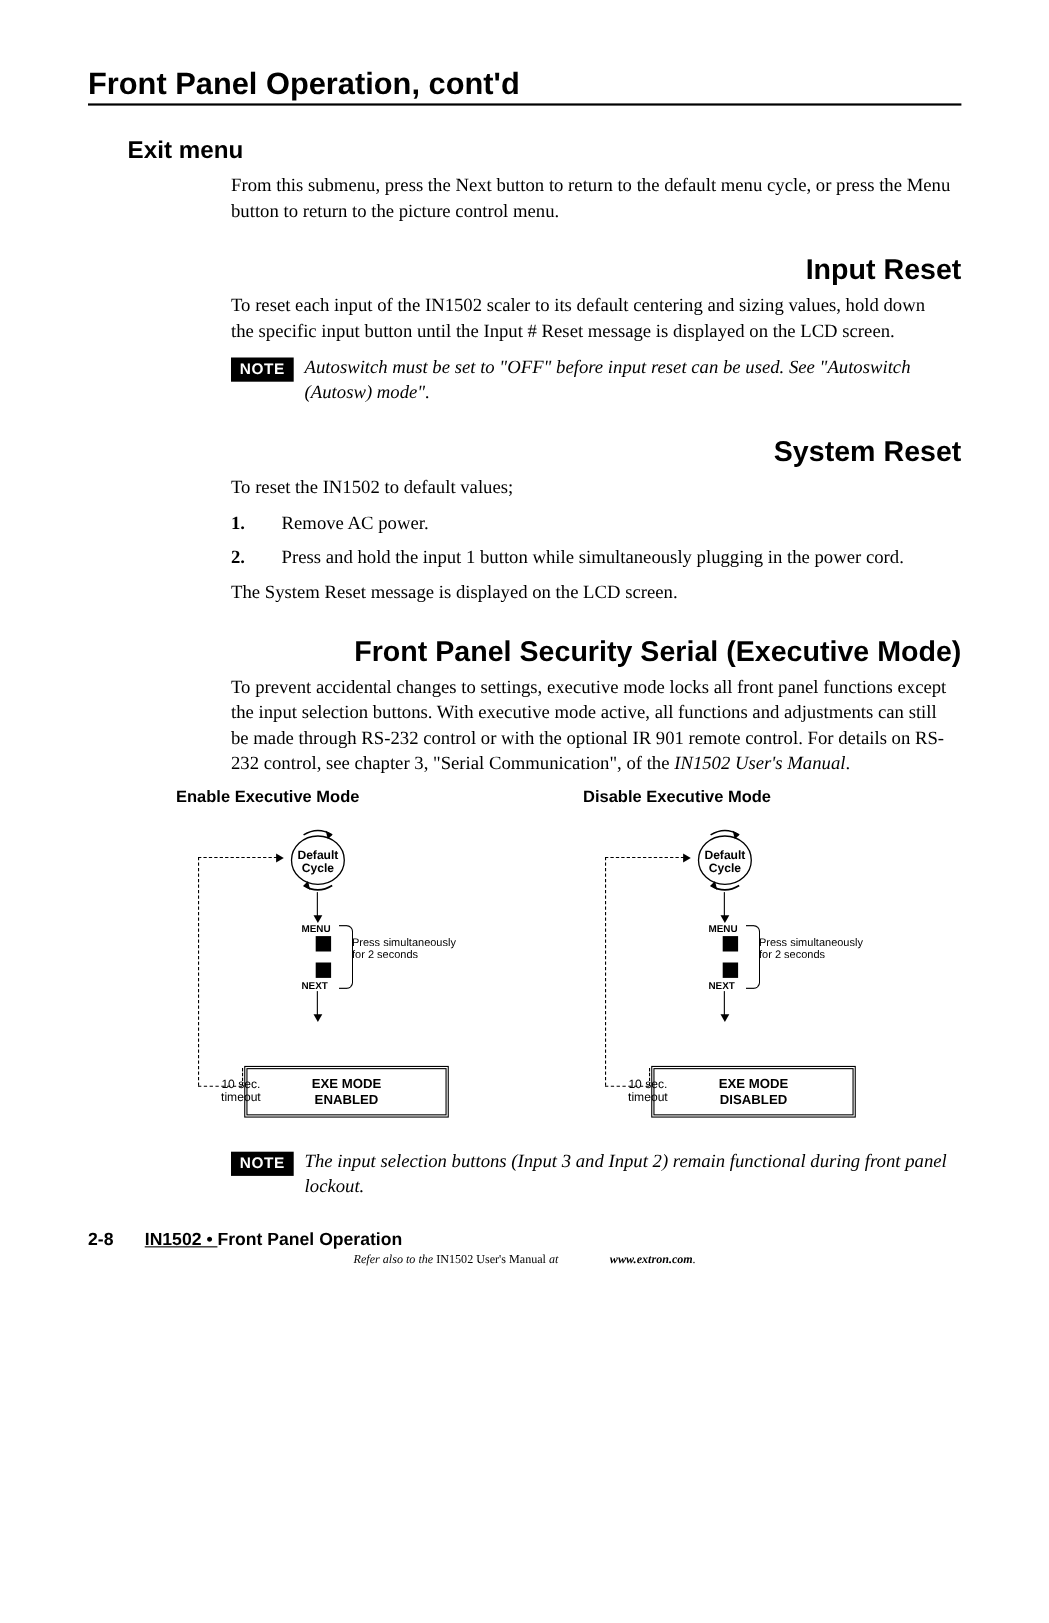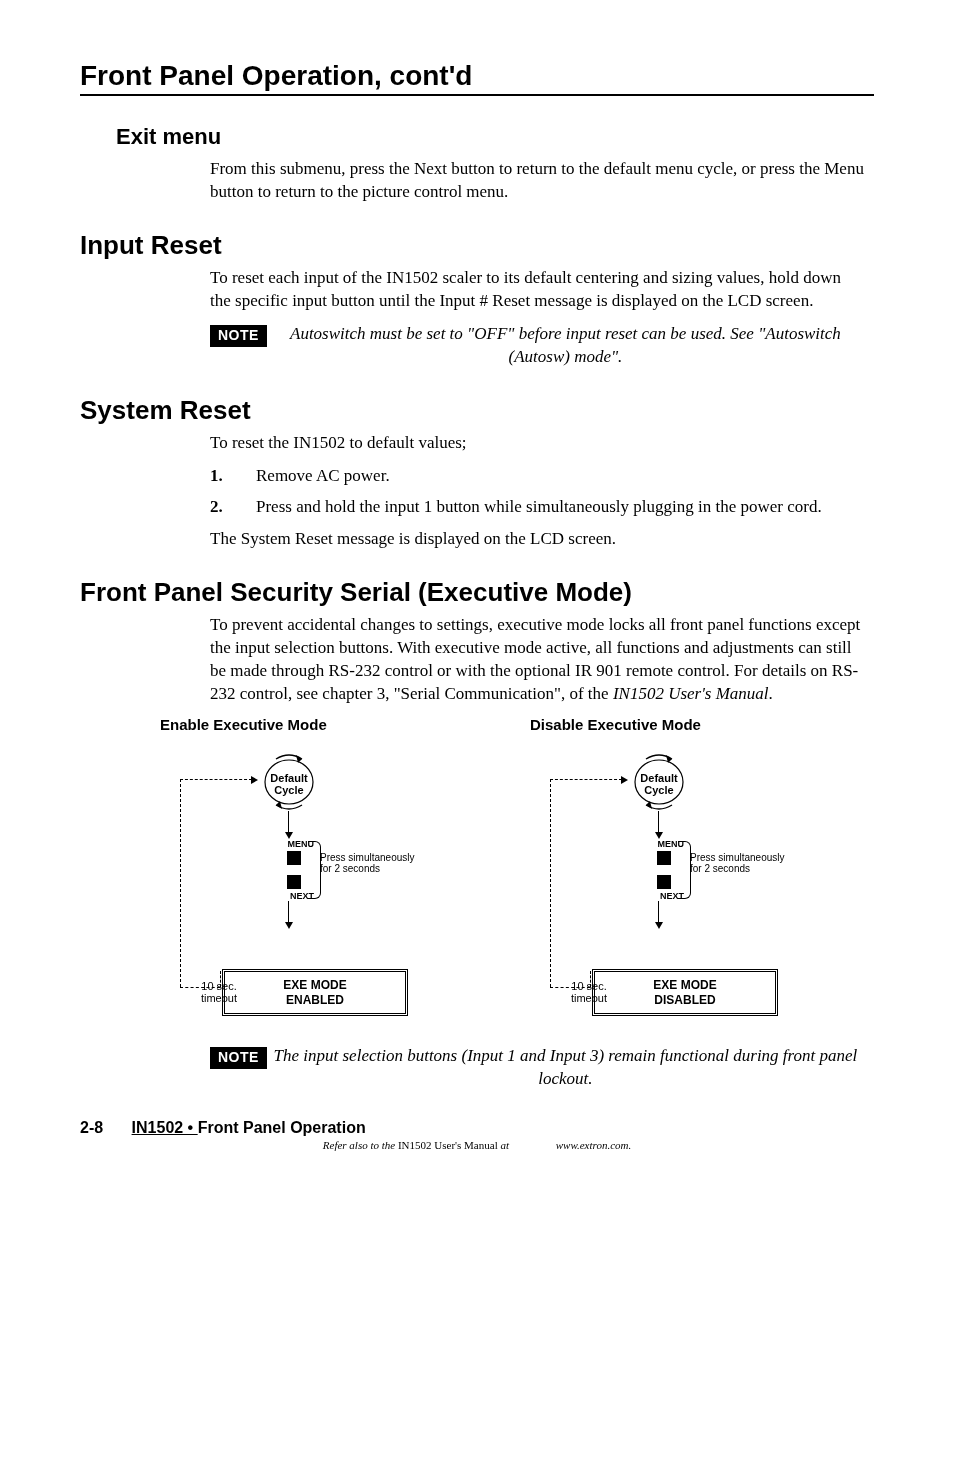--- a/index.html
+++ b/index.html
@@ -26,35 +26,36 @@
     font-family: "Myriad Pro", "Segoe UI", Arial, sans-serif;
     font-weight: 800;
     font-size: 22px;
     margin: 26px 0 8px 36px;
   }
   .h1 {
     font-family: "Myriad Pro", "Segoe UI", Arial, sans-serif;
     font-weight: 800;
     font-size: 26px;
     margin: 26px 0 6px 0;
+    text-align: right;
   }
   .body-col {
     margin-left: 130px;
     margin-right: 10px;
     font-size: 17px;
     line-height: 1.35;
   }
   .para {
     margin: 6px 0 10px 0;
   }
   .note-row {
     display: flex;
     align-items: flex-start;
+    gap: 10px;
     margin: 6px 0 10px 0;
-    text-align: center;
   }
   .note-tag {
     font-family: Arial, sans-serif;
     font-weight: 700;
     background: #000;
     color: #fff;
     padding: 1px 8px 2px 8px;
     font-size: 14px;
     letter-spacing: 0.5px;
     flex: 0 0 auto;
@@ -107,21 +108,21 @@
     width: 62px;
     text-align: center;
   }
   .def-cycle-svg { display:block; margin:0 auto; }
   .def-label { font-size: 11px; font-weight: 700; line-height: 1.05; position:absolute; left:0; right:0; top:20px; }
   .menu-block {
     position: absolute;
     left: 114px;
     top: 90px;
     width: 40px;
-    text-align: right;
+    text-align: left;
   }
   .mn-label { font-size: 9px; font-weight: 700; }
   .key-square {
     width: 14px; height: 14px; background:#000; margin: 2px auto;
   }
   .press-label {
     position: absolute;
     left: 160px;
     top: 104px;
     font-size: 10px;
@@ -185,21 +186,21 @@
   .foot-line1 .t1 { font-weight: 800; text-decoration: underline; }
   .foot-line1 .t2 { font-weight: 600; }
   .foot-line2 {
     text-align: center;
     font-size: 11px;
     font-style: italic;
     margin-top: 2px;
     font-family: Georgia, serif;
   }
   .foot-line2 .roman { font-style: normal; }
-  .foot-line2 .bold { font-weight:400; font-style: italic; margin-left: 44px; }
+  .foot-line2 .bold { font-weight:700; font-style: italic; margin-left: 44px; }
   .cursive-manual { font-style: italic; }
 </style>
 </head>
 <body>
 
 <div class="page">
 
   <div class="running-head">Front Panel Operation, cont'd</div>
 
   <div class="h2">Exit menu</div>
@@ -341,21 +342,21 @@
           <span>10 sec.</span><br>
           <span>timeout</span>
         </div>
       </div>
     </div>
   </div>
 
   <div class="body-col">
     <div class="note-row">
       <span class="note-tag">NOTE</span>
-      <span class="note-text">The input selection buttons (Input 1 and Input 3) remain functional during front panel lockout.</span>
+      <span class="note-text">The input selection buttons (Input 3 and Input 2) remain functional during front panel lockout.</span>
     </div>
   </div>
 
   <div class="footer">
     <div class="foot-line1">
       <span class="pg">2-8</span>
       <span class="t1">IN1502 • </span><span class="t2">Front Panel Operation</span>
     </div>
     <div class="foot-line2">
       <span>Refer also to the </span><span class="roman">IN1502 </span><span class="roman">User's Manual </span><span>at </span><span class="bold">www.extron.com</span><span>.</span>

